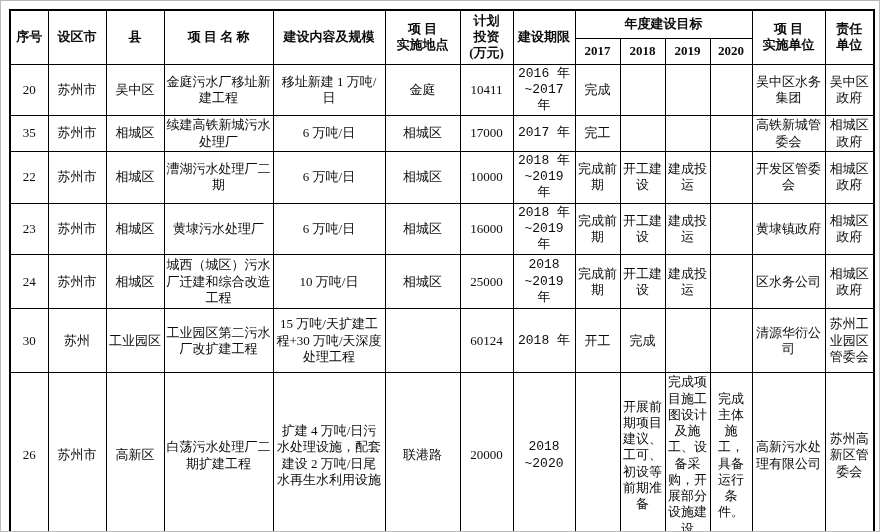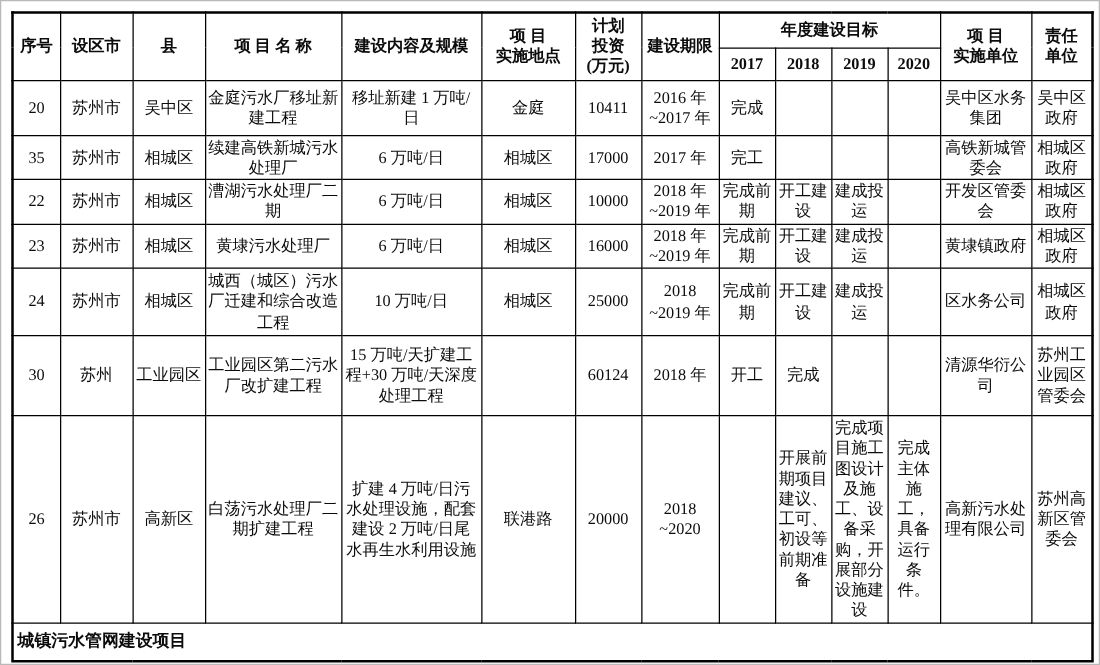--- a/index.html
+++ b/index.html
@@ -30,21 +30,21 @@
     line-height:1.25;
     overflow:hidden;
     word-break:break-all;
   }
   table.main th{
     font-weight:bold;
     white-space:pre-line;
   }
   th.yr{font-weight:normal;font-size:13.5px;}
   td.l{text-align:left;font-family:Liberation Serif, serif;}
-  td.pre{white-space:pre-line;}
+  td.pre{white-space:pre-line;font-family:Liberation Mono, monospace;}
   td.goal-long{text-align:justify;font-size:12.5px;padding:1px 2px;line-height:1.3;margin-left:45px;}
   tr.footer-row td{
     text-align:left;
     font-weight:bold;
     font-size:13.5px;
     padding-left:3px;
     border-bottom:2px solid #000;
   }
 </style>
 </head>

